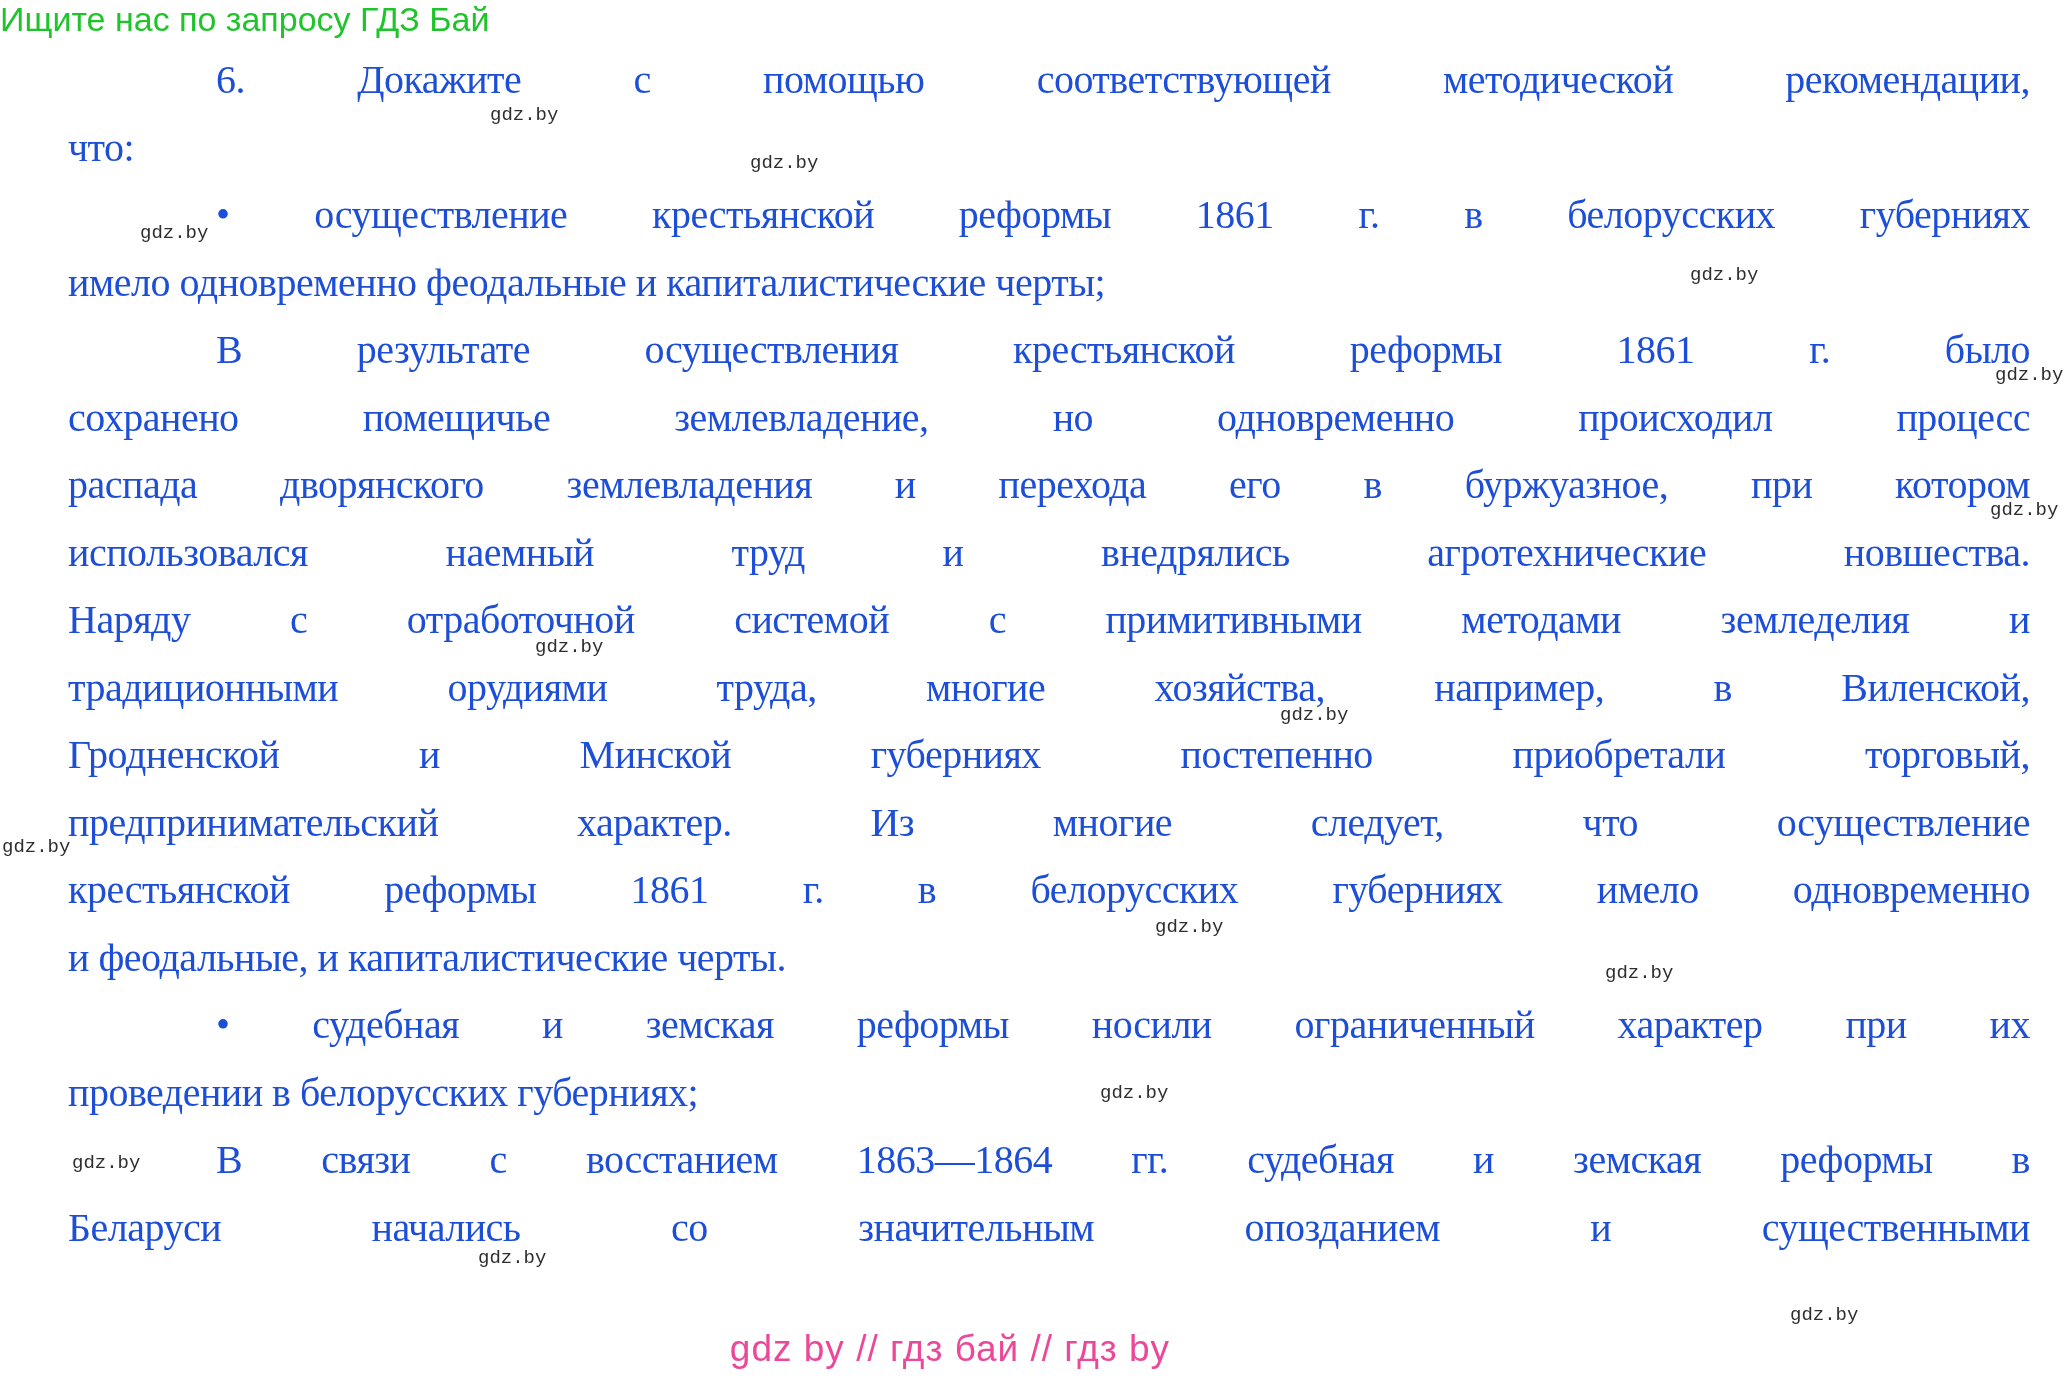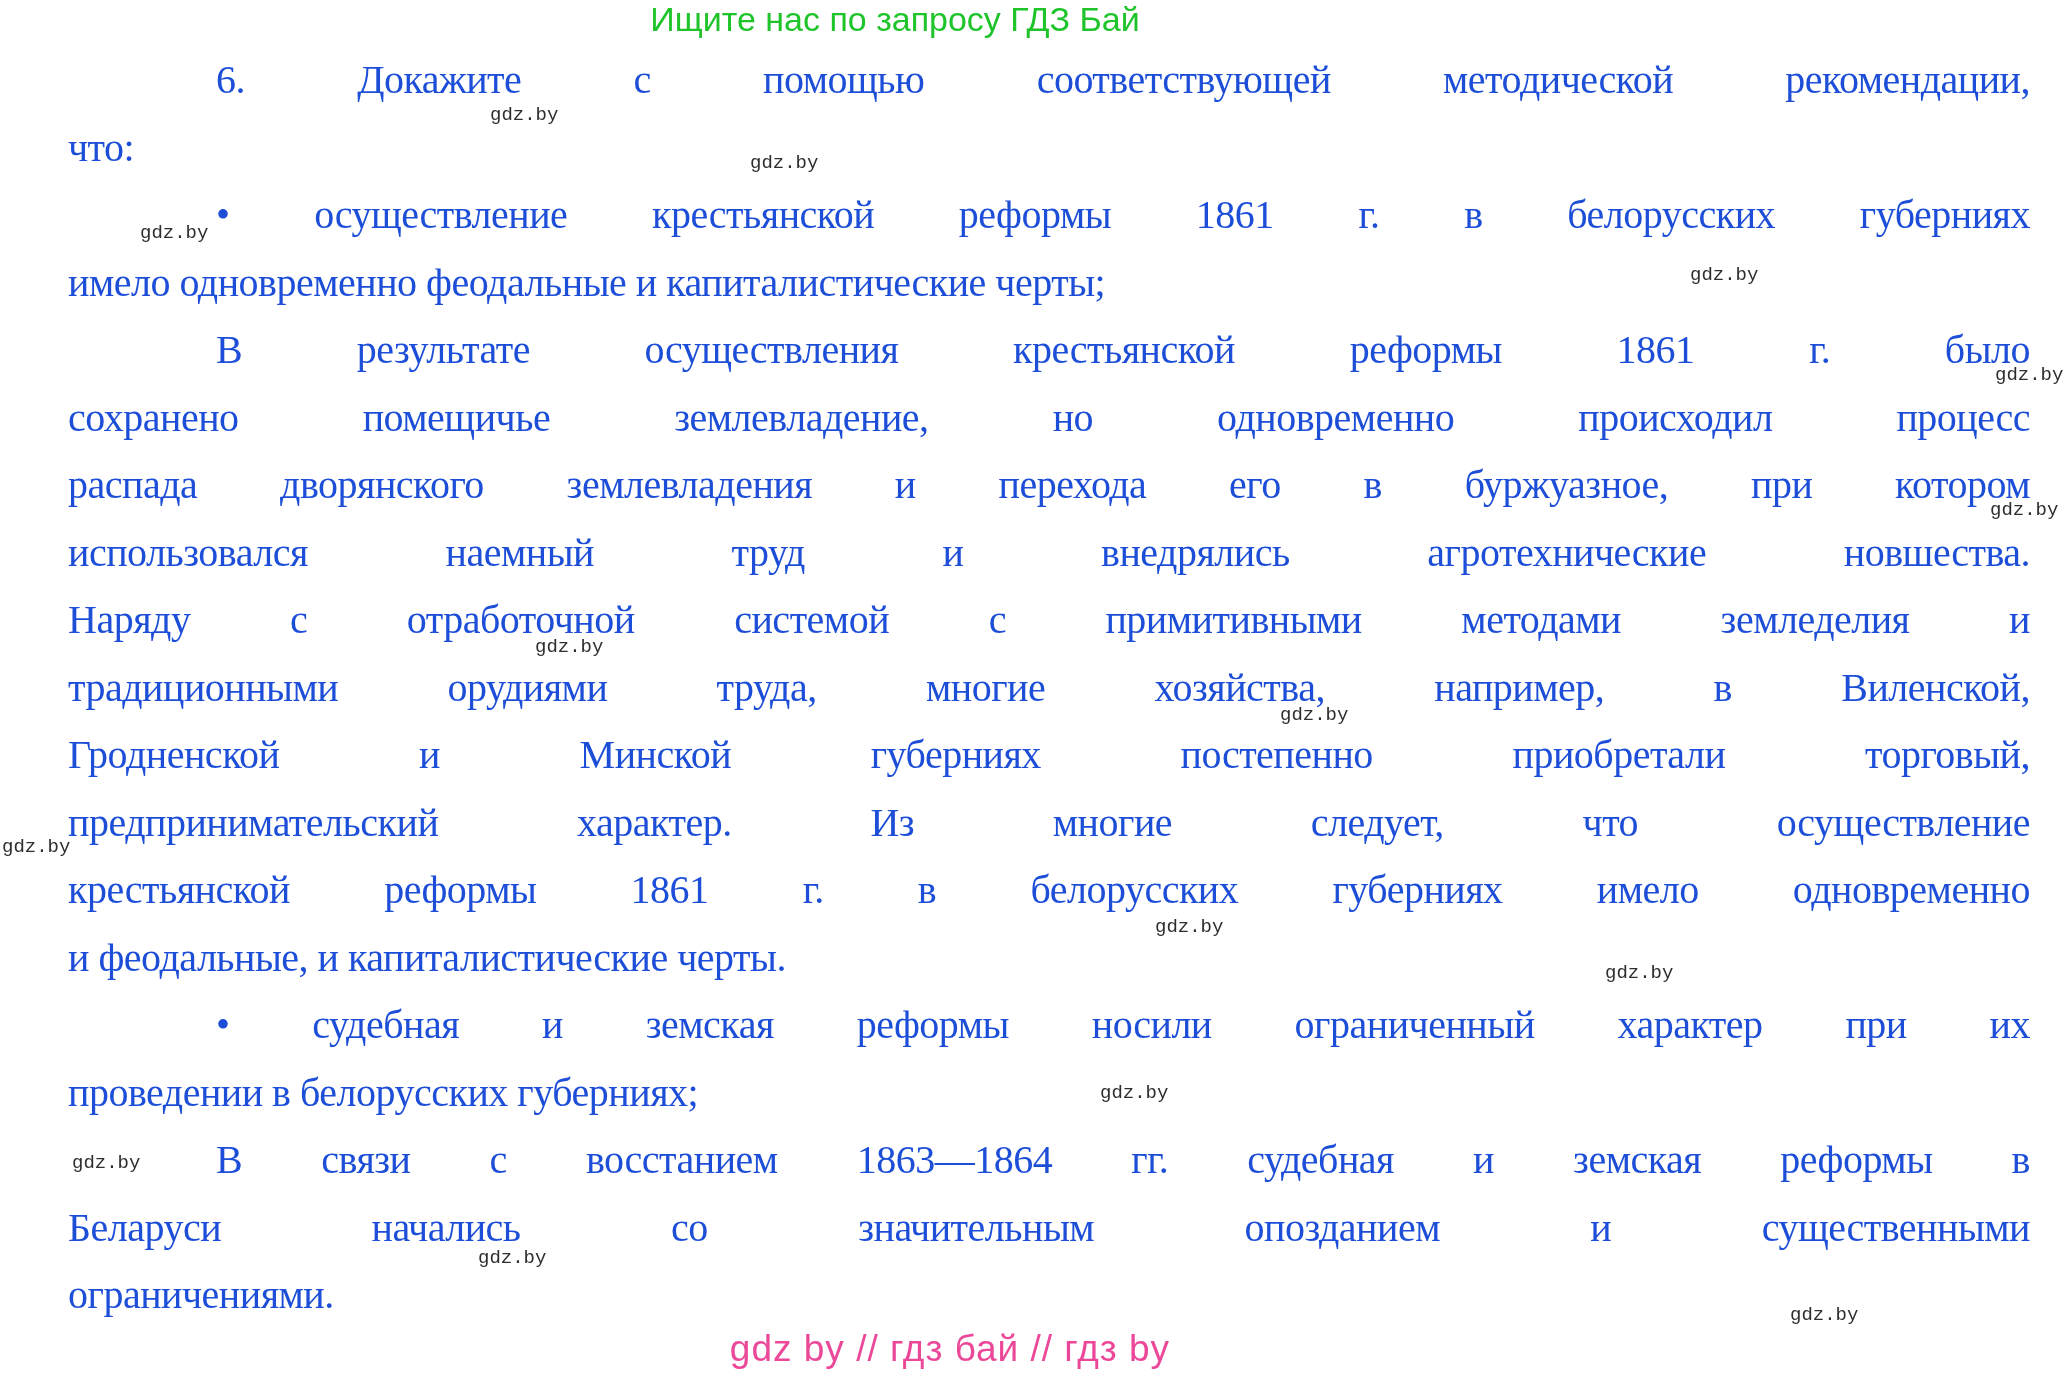--- a/index.html
+++ b/index.html
@@ -17,21 +17,21 @@
   .page {
     position: absolute;
     inset: 0;
     background: #ffffff;
   }
   .promo-header {
     position: absolute;
     top: 0px;
     left: 0;
     width: 1790px;
-    text-align: center;
+    text-align: left;
     font-family: "Liberation Sans", "DejaVu Sans", sans-serif;
     font-size: 34px;
     font-weight: 500;
     line-height: 38px;
   }
   .textblock {
     position: absolute;
     left: 68px;
     top: 46px;
     width: 1962px;
@@ -97,21 +97,20 @@
       <div class="line j">Наряду с отработочной системой с примитивными методами земледелия и</div>
       <div class="line j">традиционными орудиями труда, многие хозяйства, например, в Виленской,</div>
       <div class="line j">Гродненской и Минской губерниях постепенно приобретали торговый,</div>
       <div class="line j">предпринимательский характер. Из многие следует, что осуществление</div>
       <div class="line j">крестьянской реформы 1861 г. в белорусских губерниях имело одновременно</div>
       <div class="line">и феодальные, и капиталистические черты.</div>
       <div class="line j ind">• судебная и земская реформы носили ограниченный характер при их</div>
       <div class="line">проведении в белорусских губерниях;</div>
       <div class="line j ind">В связи с восстанием 1863—1864 гг. судебная и земская реформы в</div>
       <div class="line j">Беларуси начались со значительным опозданием и существенными</div>
-      <div class="line">ограничениями.</div>
     </div>
 
   <div id="wms">
       <span class="wm" style="left: 490px; top: 100px; color: rgb(46, 46, 46);">gdz.by</span>
       <span class="wm" style="left: 750px; top: 148px; color: rgb(46, 46, 46);">gdz.by</span>
       <span class="wm" style="left: 140px; top: 218px; color: rgb(46, 46, 46);">gdz.by</span>
       <span class="wm" style="left: 1690px; top: 260px; color: rgb(46, 46, 46);">gdz.by</span>
       <span class="wm" style="left: 1995px; top: 360px; color: rgb(46, 46, 46);">gdz.by</span>
       <span class="wm" style="left: 1990px; top: 495px; color: rgb(46, 46, 46);">gdz.by</span>
       <span class="wm" style="left: 535px; top: 632px; color: rgb(46, 46, 46);">gdz.by</span>

